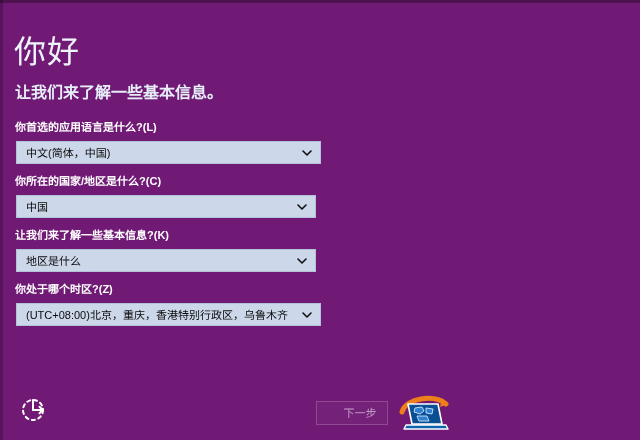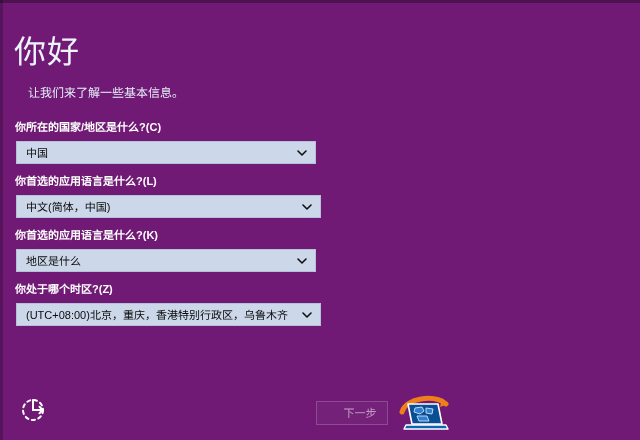--- a/index.html
+++ b/index.html
@@ -54,25 +54,25 @@
     font-size: 32px;
     line-height: 40px;
     font-weight: 400;
     color: #eef4fb;
     letter-spacing: 1px;
     white-space: nowrap;
   }
 
   .page-subtitle {
     position: absolute;
-    left: 28px;
+    left: 15px;
     top: 84px;
-    font-size: 12px;
+    font-size: 16px;
     line-height: 18px;
-    font-weight: 400;
+    font-weight: 700;
     color: #e6eef8;
     white-space: nowrap;
   }
 
   
   .form {
     position: absolute;
     left: 0;
     top: 120px;
     width: 340px;
@@ -198,45 +198,45 @@
 
 <div id="screen">
 
   <div class="page-title">你好</div>
 
   <div class="page-subtitle">让我们来了解一些基本信息。</div>
 
   <div class="form">
 
     <div class="field">
+      <span class="field-label">你首选的应用语言是什么?(L)</span>
+      <div class="combo w-wide">
+        <span class="combo-value">中文(简体，中国)</span>
+        <span class="combo-arrow">
+          <svg width="10" height="10" viewBox="0 0 10 10">
+            <path d="M1 3 L5 7 L9 3" fill="none" stroke="#101010" stroke-width="1.6" stroke-linecap="round" stroke-linejoin="round"></path>
+          </svg>
+        </span>
+      </div>
+    </div>
+
+    <div class="field">
       <span class="field-label">你所在的国家/地区是什么?(C)</span>
       <div class="combo w-narrow">
         <span class="combo-value">中国</span>
         <span class="combo-arrow">
           <svg width="10" height="10" viewBox="0 0 10 10">
             <path d="M1 3 L5 7 L9 3" fill="none" stroke="#101010" stroke-width="1.6" stroke-linecap="round" stroke-linejoin="round"></path>
           </svg>
         </span>
       </div>
     </div>
 
     <div class="field">
-      <span class="field-label">你首选的应用语言是什么?(L)</span>
-      <div class="combo w-wide">
-        <span class="combo-value">中文(简体，中国)</span>
-        <span class="combo-arrow">
-          <svg width="10" height="10" viewBox="0 0 10 10">
-            <path d="M1 3 L5 7 L9 3" fill="none" stroke="#101010" stroke-width="1.6" stroke-linecap="round" stroke-linejoin="round"></path>
-          </svg>
-        </span>
-      </div>
-    </div>
-
-    <div class="field">
-      <span class="field-label">你首选的应用语言是什么?(K)</span>
+      <span class="field-label">让我们来了解一些基本信息?(K)</span>
       <div class="combo w-narrow">
         <span class="combo-value">地区是什么</span>
         <span class="combo-arrow">
           <svg width="10" height="10" viewBox="0 0 10 10">
             <path d="M1 3 L5 7 L9 3" fill="none" stroke="#101010" stroke-width="1.6" stroke-linecap="round" stroke-linejoin="round"></path>
           </svg>
         </span>
       </div>
     </div>
 

